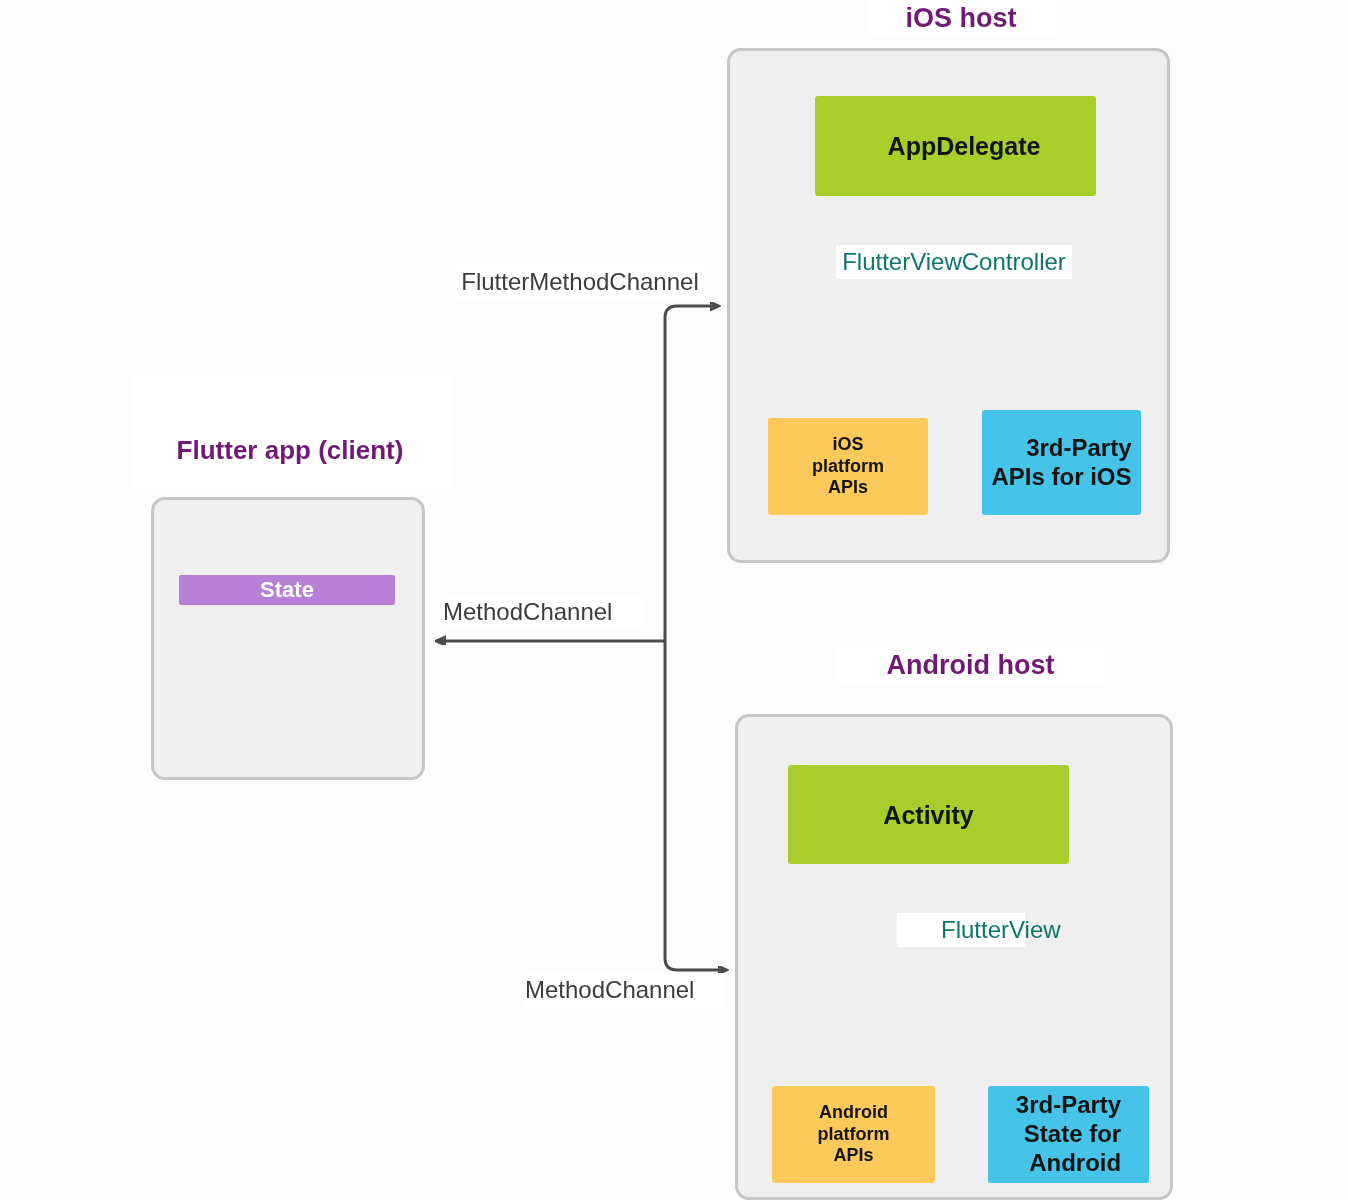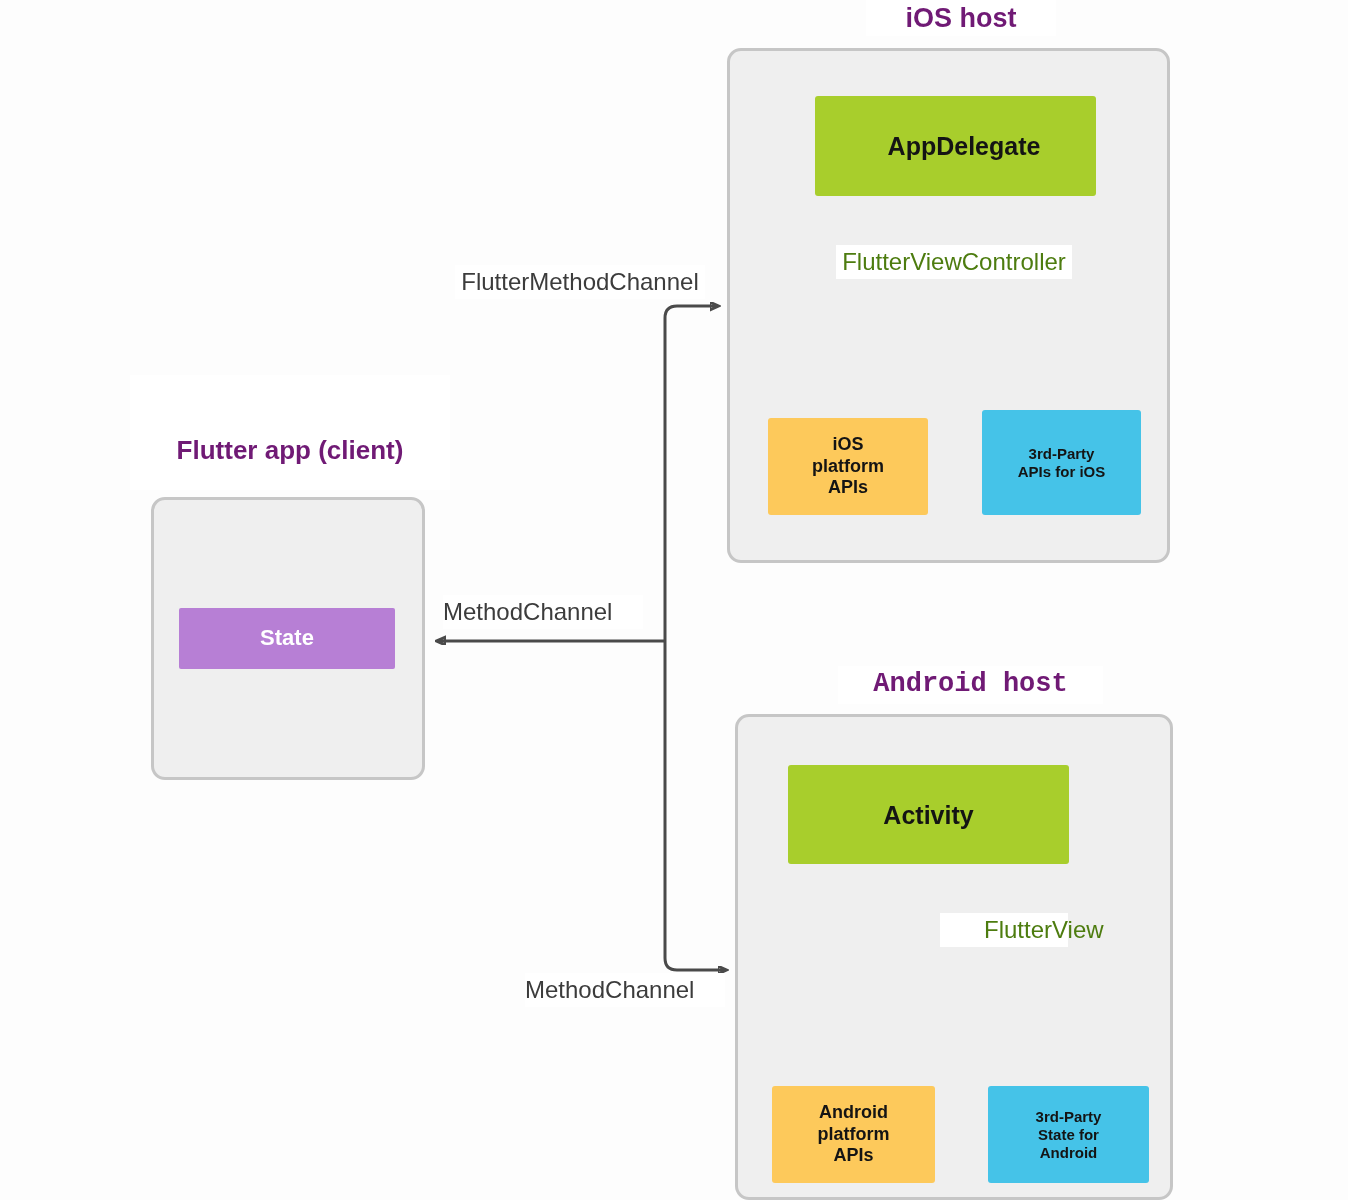--- a/index.html
+++ b/index.html
@@ -46,28 +46,28 @@
     justify-content: center;
     text-align: center;
     font-weight: bold;
     color: #141414;
     box-sizing: border-box;
     border-radius: 3px;
     line-height: 1.2;
   }
   .node.green  { background: #a8ce2c; font-size: 25px; }
   .node.orange { background: #fdc95b; font-size: 18px; }
-  .node.blue   { background: #45c3e8; font-size: 15px; }
+  .node.blue   { background: #45c3e8; font-size: 24px; text-align: right; }
   .node.purple { background: #b77fd5; color: #ffffff; font-size: 22px; border-radius: 2px; }
 
   
   .edge-label {
     position: absolute;
     background: #ffffff;
-    color: #4d7c0f;
+    color: #0f766e;
     font-size: 24px;
     line-height: 34px;
     white-space: nowrap;
     text-align: center;
     box-sizing: border-box;
   }
   .edge-label.dark { color: #3c3c3c; }
 
   
   #connectors {
@@ -126,25 +126,25 @@
 
   <div class="node blue" style="left:982px; top:410px; width:159px; height:105px;">
     <div>
       <div>3rd-Party</div>
       <div>APIs for iOS</div>
     </div>
   </div>
 
   <div class="host-box" style="left:735px; top:714px; width:438px; height:486px;"></div>
 
-  <div class="group-title" style="left:838px; top:666px; width:265px; height:38px;font-family:Liberation Mono, monospace;">Android host</div>
+  <div class="group-title" style="left:838px; top:647px; width:265px; height:38px;">Android host</div>
 
   <div class="node green" style="left:788px; top:765px; width:281px; height:99px;">Activity</div>
 
-  <div class="edge-label" style="left:940px; top:913px; width:128px; height:34px;padding-left:44px;">FlutterView</div>
+  <div class="edge-label" style="left:897px; top:913px; width:128px; height:34px;padding-left:44px;">FlutterView</div>
 
   <div class="node orange" style="left:772px; top:1086px; width:163px; height:97px;">
     <div>
       <div>Android</div>
       <div>platform</div>
       <div>APIs</div>
     </div>
   </div>
 
   <div class="node blue" style="left:988px; top:1086px; width:161px; height:97px;">
@@ -152,21 +152,21 @@
       <div>3rd-Party</div>
       <div>State for</div>
       <div>Android</div>
     </div>
   </div>
 
   <div class="group-title" style="left:130px; top:375px; width:320px; height:115px; line-height:150px; font-size:26px;">Flutter app (client)</div>
 
   <div class="host-box" style="left:151px; top:497px; width:274px; height:283px;"></div>
 
-  <div class="node purple" style="left:179px; top:608px; width:216px; height:61px;">State</div>
+  <div class="node purple" style="left:179px; top:575px; width:216px; height:30px;">State</div>
 
   <div class="edge-label dark" style="left:455px; top:265px; width:250px; height:34px; text-align:center;">FlutterMethodChannel</div>
 
   <div class="edge-label dark" style="left:443px; top:595px; width:200px; height:34px; text-align:left;">MethodChannel</div>
 
   <div class="edge-label dark" style="left:525px; top:973px; width:200px; height:34px; text-align:left;">MethodChannel</div>
 
 </div>
 
 </body></html>

